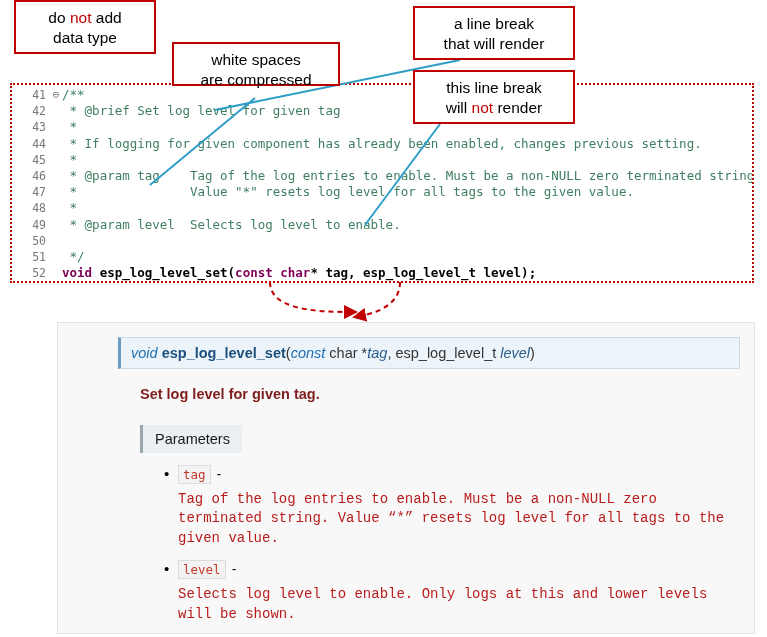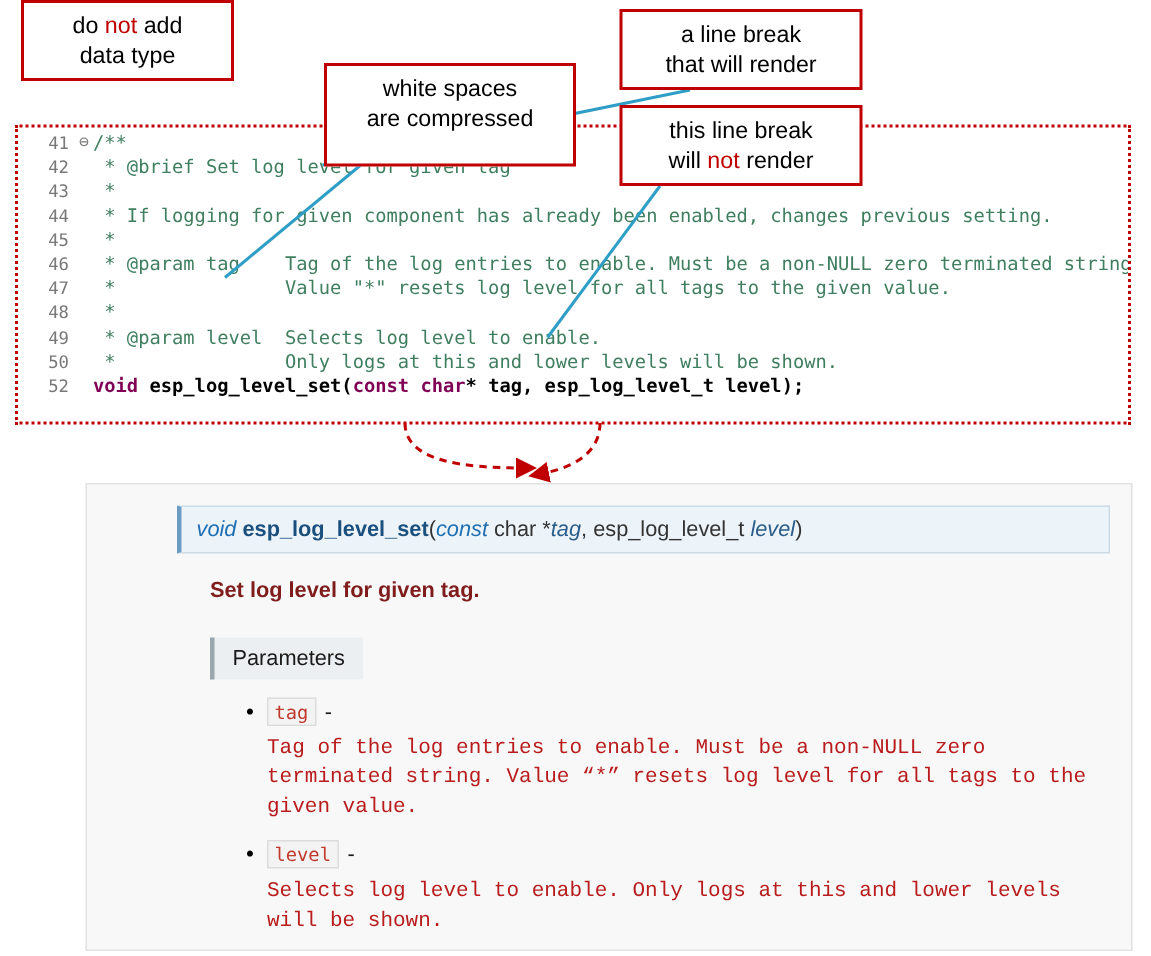--- a/index.html
+++ b/index.html
@@ -25,21 +25,21 @@
     font-size: 15.5px;
     line-height: 1.3;
     text-align: center;
     padding: 6px 8px;
     box-sizing: border-box;
     z-index: 6;
   }
   .callout .hl { color: #c00000; }
 
   #callout-datatype { left: 14px;  top: 0;  width: 142px; height: 54px; }
-  #callout-spaces   { left: 172px; top: 42px;  width: 168px; height: 69px; margin-left: 44px; }
+  #callout-spaces   { left: 172px; top: 42px;  width: 168px; height: 44px; }
   #callout-br-yes   { left: 413px; top: 6px;   width: 162px; height: 54px; }
   #callout-br-no    { left: 413px; top: 70px;  width: 162px; height: 54px; }
 
   
   .leader {
     position: absolute;
     z-index: 5;
   }
 
   
@@ -219,21 +219,22 @@
   <div class="code-lines">
       <div class="code-line"><span class="ln">41</span><span class="fold">⊖</span><span class="code-txt">/**</span></div>
       <div class="code-line"><span class="ln">42</span><span class="fold"></span><span class="code-txt"> * @brief Set log level for given tag</span></div>
       <div class="code-line"><span class="ln">43</span><span class="fold"></span><span class="code-txt"> *</span></div>
       <div class="code-line"><span class="ln">44</span><span class="fold"></span><span class="code-txt"> * If logging for given component has already been enabled, changes previous setting.</span></div>
       <div class="code-line"><span class="ln">45</span><span class="fold"></span><span class="code-txt"> *</span></div>
       <div class="code-line"><span class="ln">46</span><span class="fold"></span><span class="code-txt"> * @param tag    Tag of the log entries to enable. Must be a non-NULL zero terminated string.</span></div>
       <div class="code-line"><span class="ln">47</span><span class="fold"></span><span class="code-txt"> *               Value "*" resets log level for all tags to the given value.</span></div>
       <div class="code-line"><span class="ln">48</span><span class="fold"></span><span class="code-txt"> *</span></div>
       <div class="code-line"><span class="ln">49</span><span class="fold"></span><span class="code-txt"> * @param level  Selects log level to enable.</span></div>
-      <div class="code-line"><span class="ln">50</span><span class="fold"></span><span class="code-txt"> *               Only logs at this and lower levels will be shown.</span></div>
+      <div class="code-line"><span class="ln">50</span><span class="fold"></span></div>
+      <div class="code-line"><span class="ln">51</span><span class="fold"></span><span class="code-txt"> */</span></div>
       <div class="code-line"><span class="ln">52</span><span class="fold"></span><span class="code-txt src" style="font-weight: bold;"><span style="color: rgb(127, 0, 85); font-weight: bold;">void</span> esp_log_level_set(<span style="color: rgb(127, 0, 85); font-weight: bold;">const</span> <span style="color: rgb(127, 0, 85); font-weight: bold;">char</span>* tag, esp_log_level_t level);</span></div>
     </div>
 </div>
 
 <svg id="connectors" viewBox="0 0 280 52">
   <defs>
     <marker id="arrowred" markerWidth="7" markerHeight="7" refX="3" refY="3.5" orient="auto">
       <path d="M0,0 L7,3.5 L0,7 z" fill="#c00000"></path>
     </marker>
   </defs>

